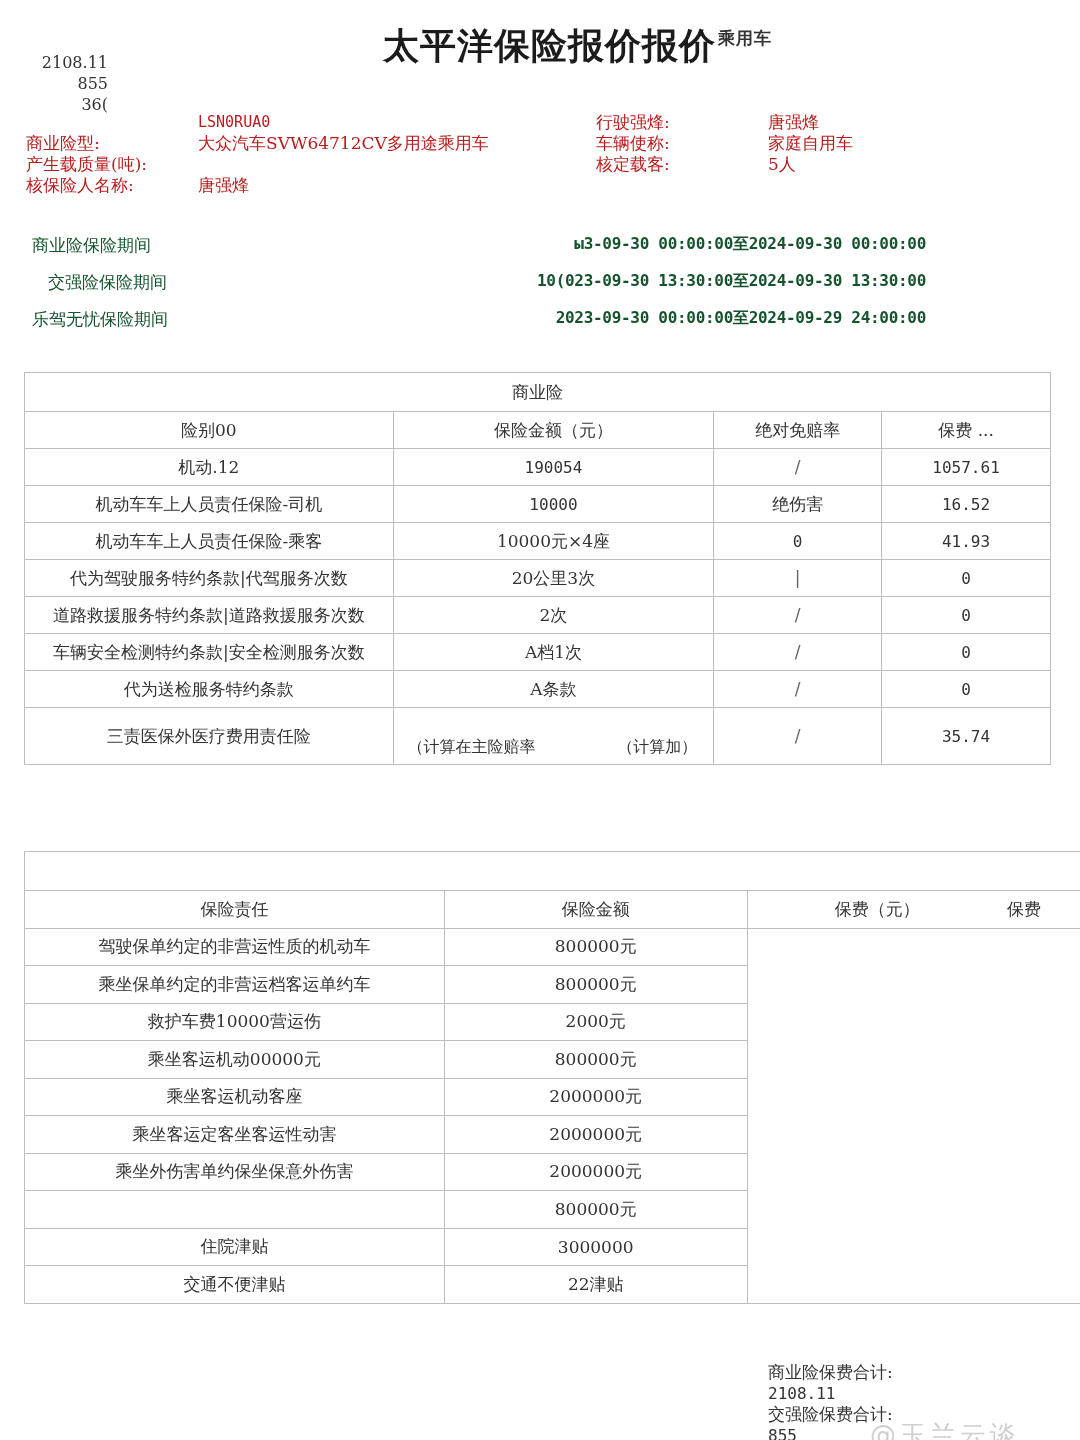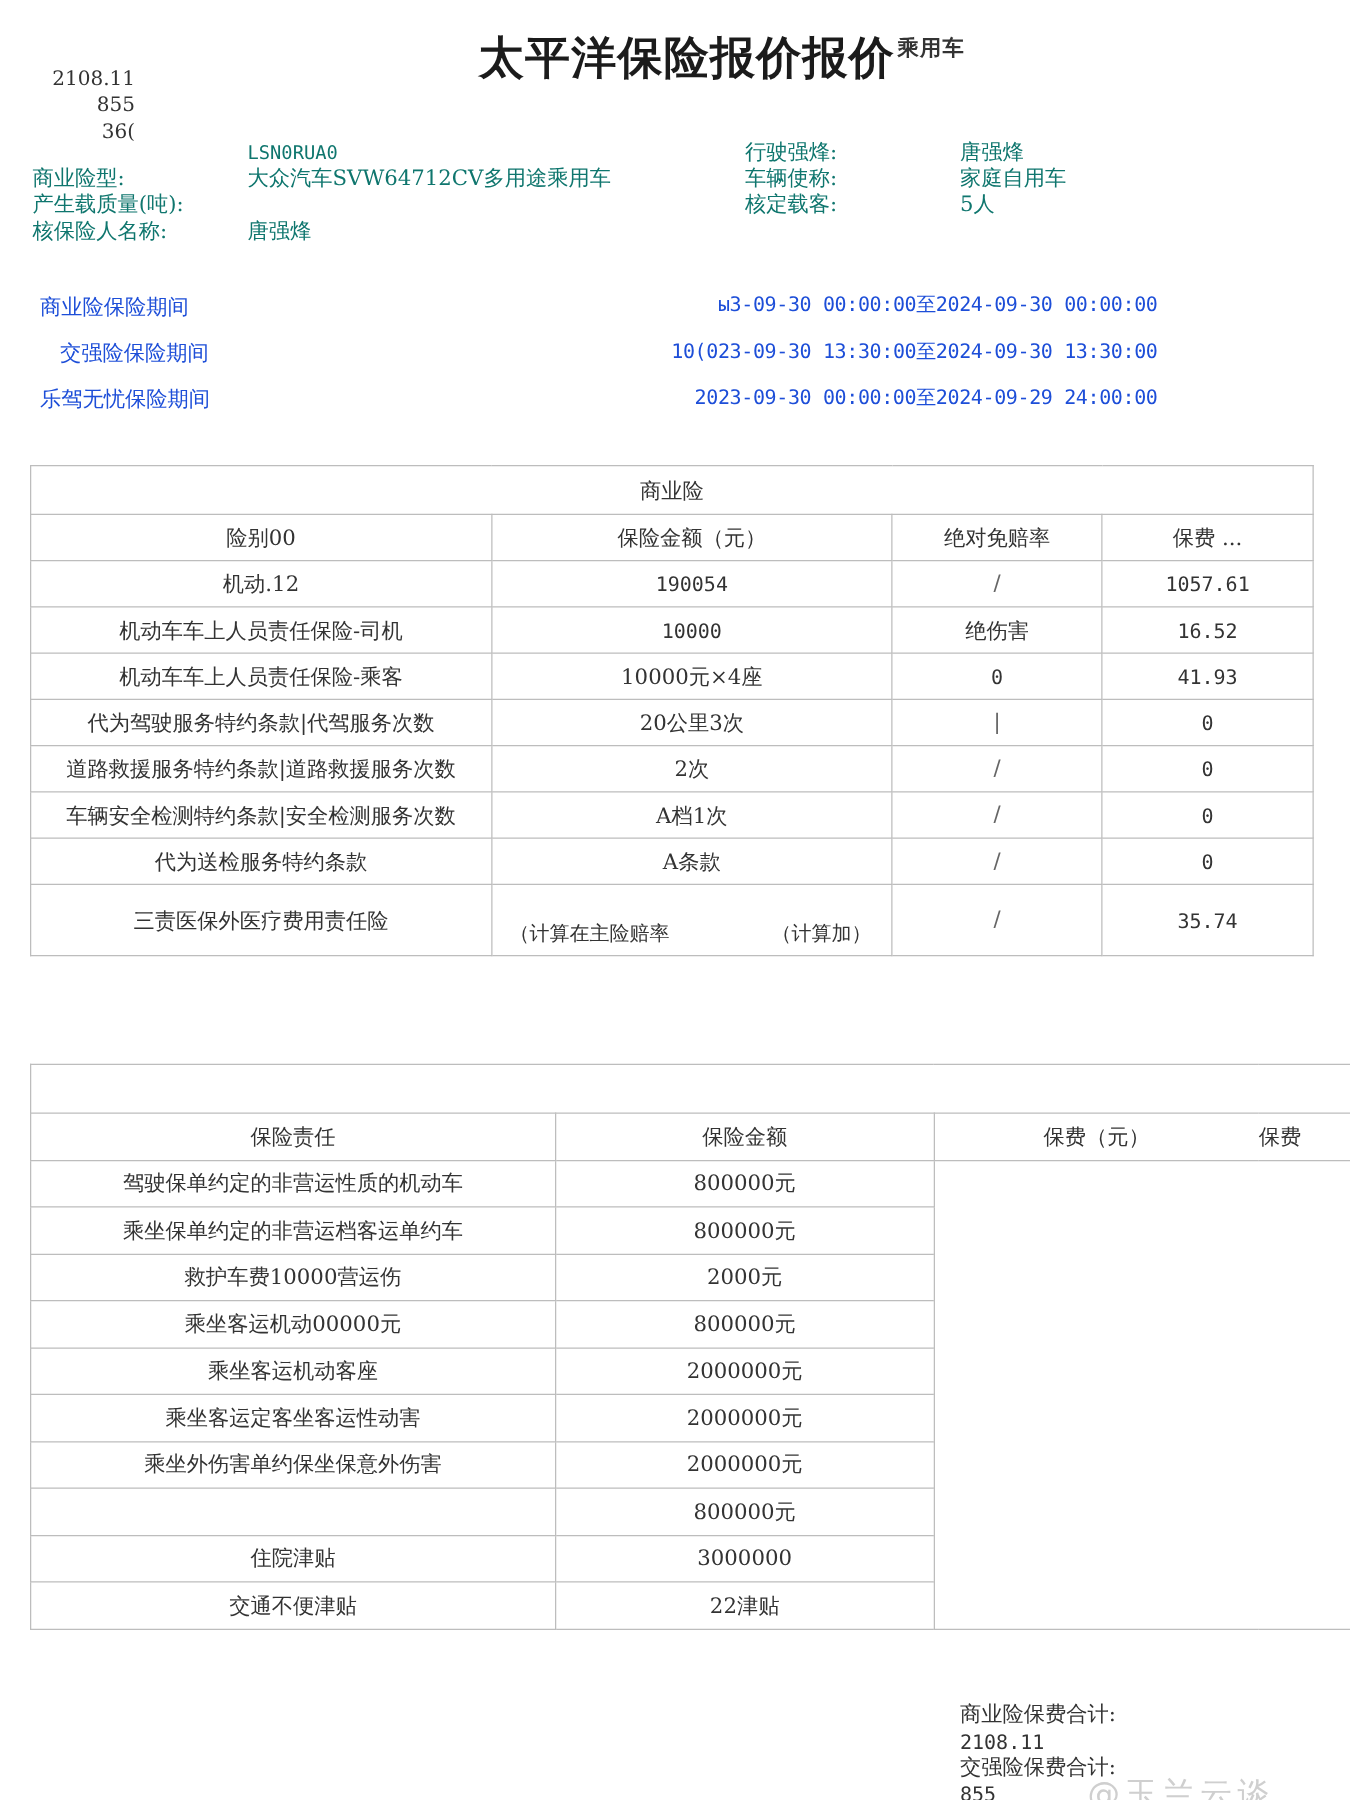--- a/index.html
+++ b/index.html
@@ -8,24 +8,24 @@
     font-family: "DejaVu Serif", "Liberation Serif", serif;
     color: #2a2a2a;
   }
   .abs { position: absolute; }
   .title {
     left: 383px; top: 22px; font-size: 36px; letter-spacing: 1px; color: #1b1b1b;
     font-family: "DejaVu Sans", "Liberation Sans", sans-serif; font-weight: bold;
   }
   .title-suffix { font-size: 17px; margin-left: 2px; vertical-align: 14px; color: #333; }
   .corner-totals { left: 40px; top: 52px; font-size: 16px; line-height: 21px; text-align: right; width: 68px; color: #333; }
-  .info { font-size: 17px; line-height: 21px; color: #0f766e; }
+  .info { font-size: 17px; line-height: 21px; color: #b91c1c; }
   .info-row { display: flex; }
-  .period { font-size: 17px; color: #1d4ed8; }
-  .period-value { font-family: "DejaVu Sans Mono", "Liberation Mono", monospace; font-size: 16px; letter-spacing: -0.3px; }
+  .period { font-size: 17px; color: #14532d; }
+  .period-value { font-family: "DejaVu Sans Mono", "Liberation Mono", monospace; font-size: 16px; letter-spacing: -0.3px; font-weight: bold; }
 
   table { border-collapse: collapse; }
   td, th { border: 1.5px solid #bdbdbd; text-align: center; font-weight: normal; font-size: 17px; color: #333; padding: 0; }
   .t1 { left: 24px; top: 372px; width: 1027px; }
   .t1 td, .t1 th { height: 36px; }
   .t1 .sec-head { height: 38px; }
   .t1 .tall td { height: 56px; }
   .t2 { left: 24px; top: 851px; width: 1056px; }
   .t2 td, .t2 th { height: 36.5px; }
   .t2 .sec-head { height: 38px; }

